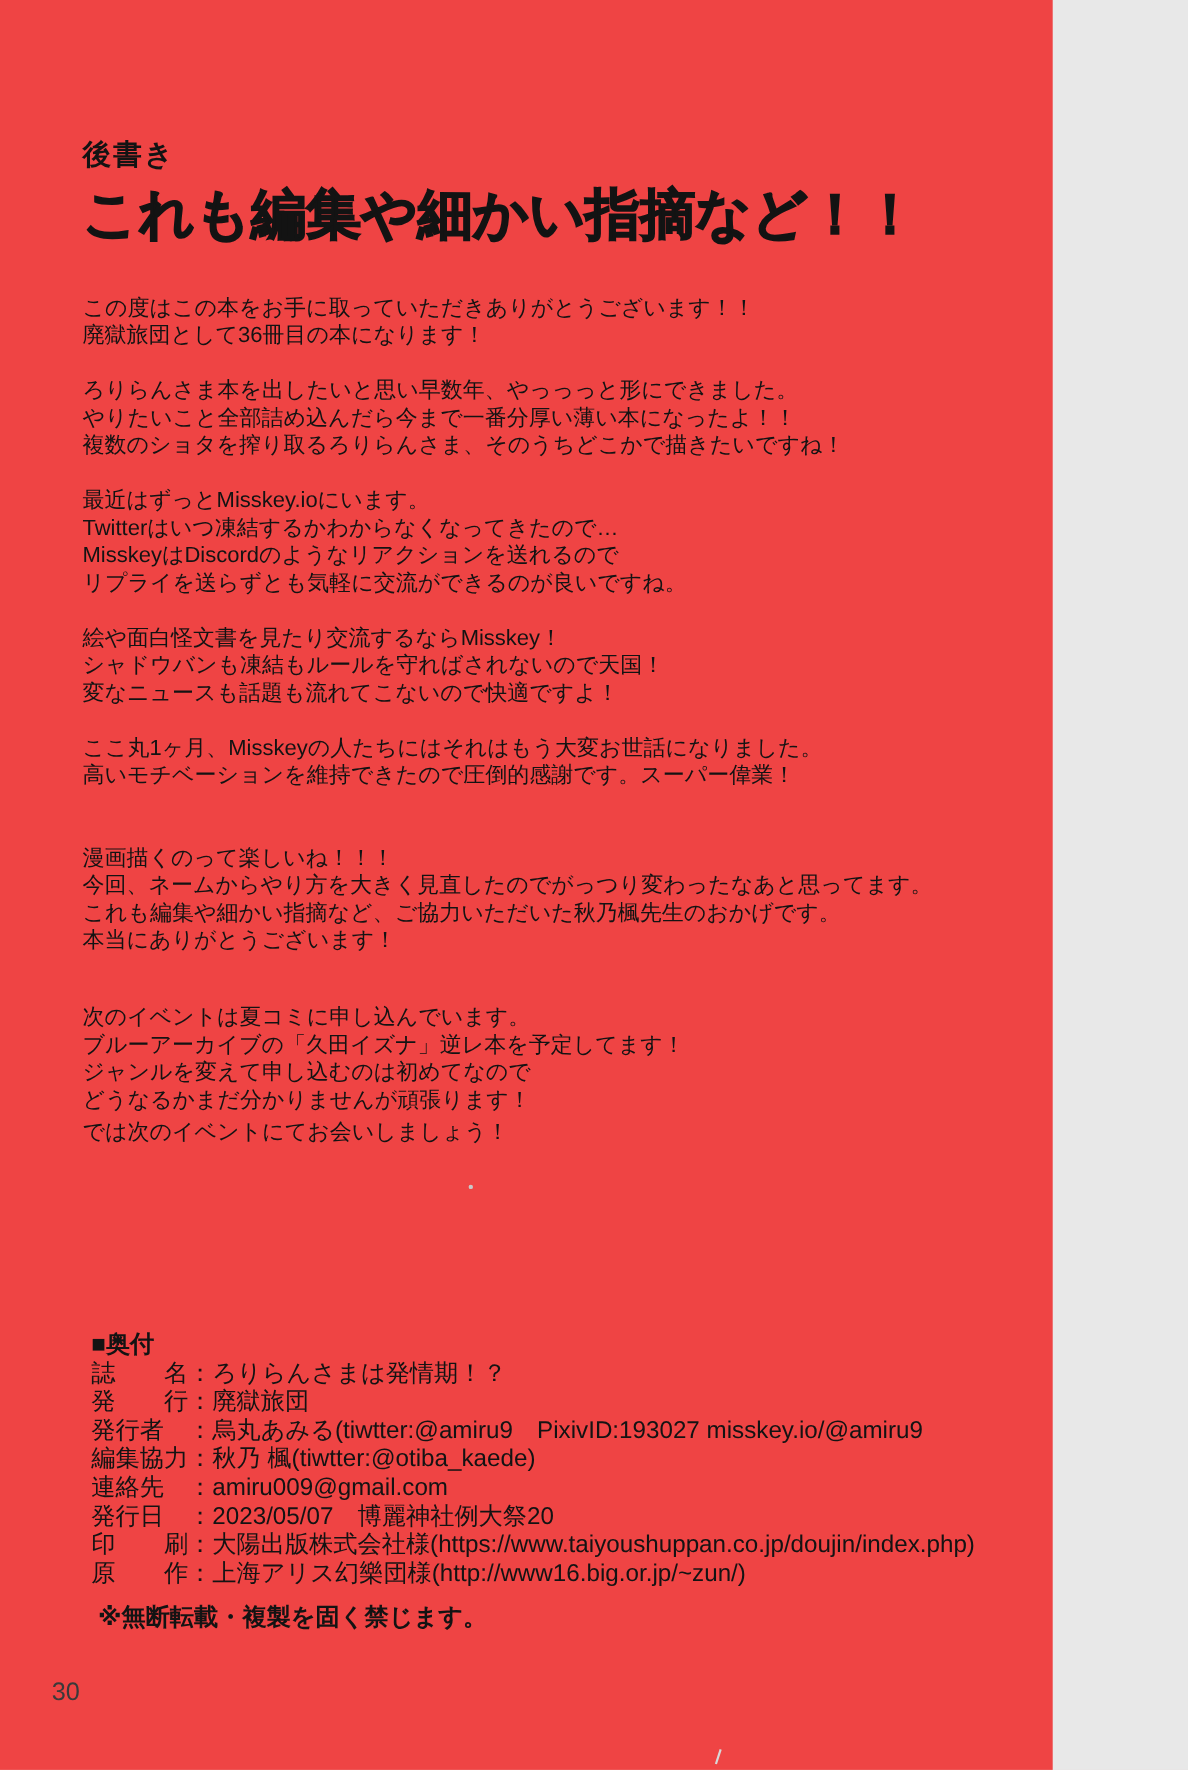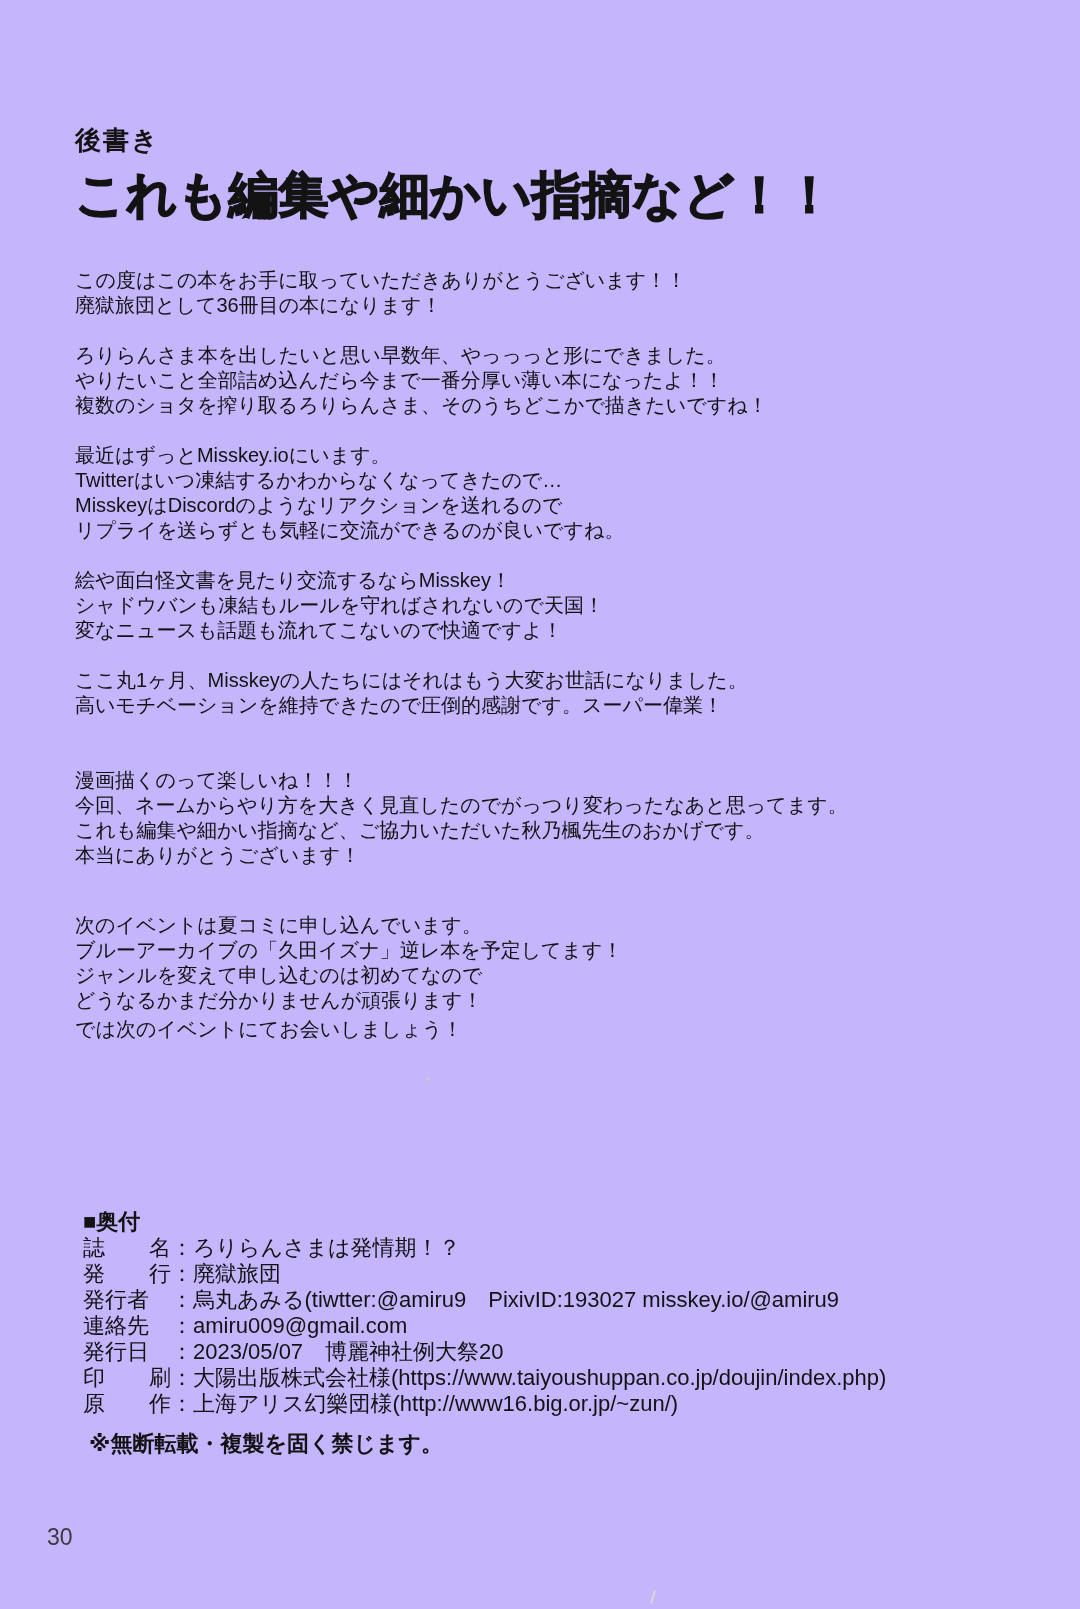--- a/index.html
+++ b/index.html
@@ -2,23 +2,23 @@
 <html lang="ja"><head>
 <meta charset="utf-8">
 <style>
   html, body {
     margin: 0;
     padding: 0;
     background: #e8e8e8;
   }
   .page {
     position: relative;
-    width: 1080px;
+    width: 957px;
     height: 1609px;
-    background: #c4b5fd;
+    background: #ef4444;
     overflow: hidden;
     font-family: "Liberation Sans", "DejaVu Sans", sans-serif;
     color: #131313;
     box-sizing: border-box;
   }
   .content {
     position: absolute;
     left: 75px;
     top: 125px;
     right: 40px;
@@ -146,20 +146,21 @@
       <p class="para gap-sm">
         <span class="line">では次のイベントにてお会いしましょう！</span>
       </p>
     </div>
 
     <div class="colophon">
       <div class="colophon-heading">■奥付</div>
       <div class="colophon-row">誌　　名：ろりらんさまは発情期！？</div>
       <div class="colophon-row">発　　行：廃獄旅団</div>
       <div class="colophon-row">発行者　：烏丸あみる(tiwtter:@amiru9　PixivID:193027 misskey.io/@amiru9</div>
+      <div class="colophon-row">編集協力：秋乃 楓(tiwtter:@otiba_kaede)</div>
       <div class="colophon-row">連絡先　：amiru009@gmail.com</div>
       <div class="colophon-row">発行日　：2023/05/07　博麗神社例大祭20</div>
       <div class="colophon-row">印　　刷：大陽出版株式会社様(https://www.taiyoushuppan.co.jp/doujin/index.php)</div>
       <div class="colophon-row">原　　作：上海アリス幻樂団様(http://www16.big.or.jp/~zun/)</div>
       <div class="colophon-notice">※無断転載・複製を固く禁じます。</div>
     </div>
 
   </div>
 
   <div class="page-number">30</div>

